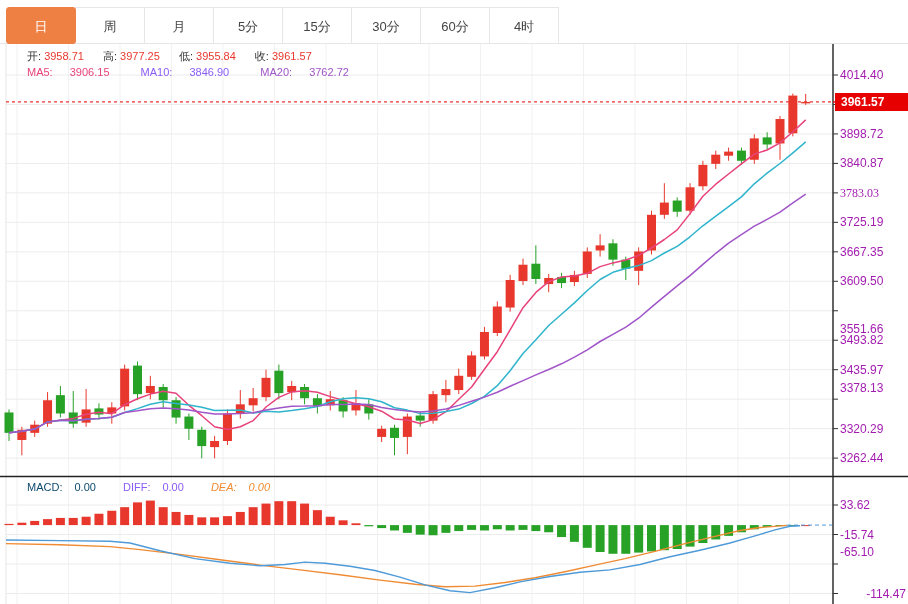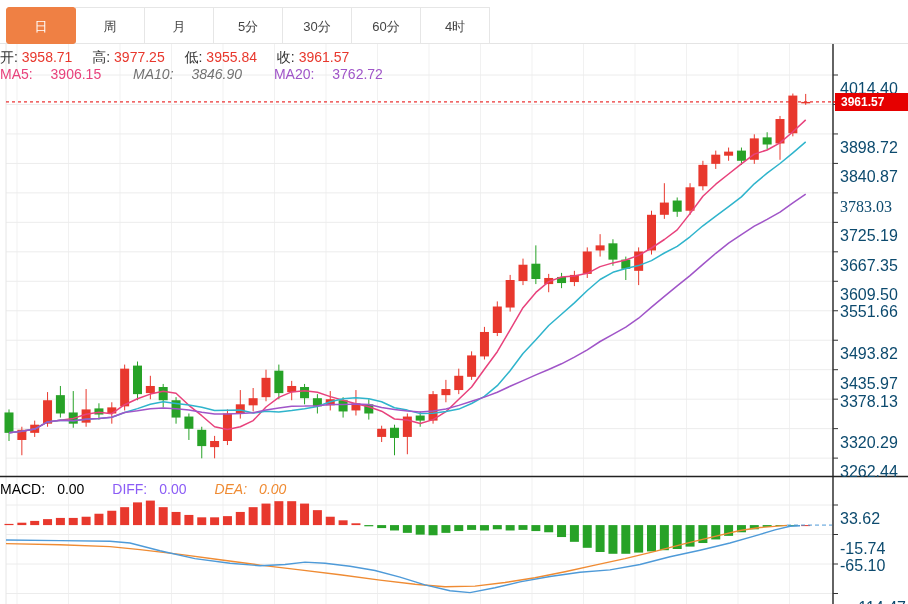--- a/index.html
+++ b/index.html
@@ -5,32 +5,32 @@
   html,body{margin:0;padding:0;background:#fff;overflow:hidden;}
   #app{position:relative;width:908px;height:604px;background:#fff;
        font-family:"Liberation Sans","DejaVu Sans",sans-serif;-webkit-font-smoothing:antialiased;}
   
   #tabbar{position:absolute;left:7px;top:7px;height:37px;display:flex;z-index:5;}
   .tab{width:70px;height:37px;line-height:37px;text-align:center;font-size:13px;color:#444;
        background:#fff;border:1px solid #e6e6e6;margin-left:-1px;box-sizing:border-box;cursor:pointer;}
   .tab.active{background:#ef8044;color:#fff;border-color:#ef8044;border-radius:3px;z-index:2;}
   #tabline{position:absolute;left:0;top:43px;width:908px;height:1px;background:#e4e4e4;}
   
-  .inforow{position:absolute;left:0;font-size:14px;z-index:4;white-space:nowrap;}
+  .inforow{position:absolute;left:27px;font-size:11px;z-index:4;white-space:nowrap;}
   #ohlc-row{top:49px;color:#333;}
   #ohlc-row .v{color:#e8382d;margin-right:16px;}
   #ma-row{top:66px;}
   #ma-row span{margin-right:14px;}
   #macd-header{top:481px;}
   #macd-header span{margin-right:12px;}
-  .c-ma5{color:#e8427c;} .c-ma10{color:#737373;font-style:italic;} .c-ma20{color:#a055c8;}
-  .c-macd{color:#000000;} .c-diff{color:#8b5cf6;} .c-dea{color:#ef8b33;font-style:italic;}
+  .c-ma5{color:#e8427c;} .c-ma10{color:#8b5cf6;} .c-ma20{color:#a055c8;}
+  .c-macd{color:#0c4a6e;} .c-diff{color:#8b5cf6;} .c-dea{color:#ef8b33;font-style:italic;}
   
   .axlbl{position:absolute;left:840px;width:66px;height:14px;line-height:14px;
-         font-size:16px;color:#0c4a6e;z-index:4;margin-top:14px;}
+         font-size:12px;color:#a21caf;z-index:4;}
   #price-badge{position:absolute;left:835px;top:93px;width:73px;height:18px;line-height:18px;
          background:#e60000;color:#fff;font-size:12px;font-weight:700;padding-left:6px;
          box-sizing:border-box;z-index:6;}
   #chart-svg{position:absolute;left:0;top:0;z-index:1;cursor:crosshair;}
 </style>
 </head>
 <body>
 
 <div id="app">
 
@@ -303,20 +303,21 @@
       <line x1="833" y1="564" x2="838" y2="564" stroke="#333" stroke-width="1"></line>
       <line x1="833" y1="593.5" x2="838" y2="593.5" stroke="#333" stroke-width="1"></line>
       <line x1="833" y1="101.91503327858929" x2="838" y2="101.91503327858929" stroke="#e60000" stroke-width="1.4"></line>
     </svg>
 
   <div id="tabbar">
       <div class="tab active">日</div>
       <div class="tab">周</div>
       <div class="tab">月</div>
       <div class="tab">5分</div>
+      <div class="tab">15分</div>
       <div class="tab">30分</div>
       <div class="tab">60分</div>
       <div class="tab">4时</div>
     </div>
   <div id="tabline"></div>
 
   <div id="ohlc-row" class="inforow">
     <span>开:</span>
     <span class="v">3958.71</span>
     <span>高:</span>
@@ -340,21 +341,21 @@
   </div>
 
   <div id="main-axis">
       <div class="axlbl" style="top: 68px;">4014.40</div>
       <div class="axlbl" style="top: 126.94px;">3898.72</div>
       <div class="axlbl" style="top: 156.41px;">3840.87</div>
       <div class="axlbl" style="top: 185.88px; font-family: Liberation Serif, serif;">3783.03</div>
       <div class="axlbl" style="top: 215.35px;">3725.19</div>
       <div class="axlbl" style="top: 244.82px;">3667.35</div>
       <div class="axlbl" style="top: 274.29px;">3609.50</div>
-      <div class="axlbl" style="top: 291px;">3551.66</div>
+      <div class="axlbl" style="top: 322px;">3551.66</div>
       <div class="axlbl" style="top: 333.23px;">3493.82</div>
       <div class="axlbl" style="top: 362.7px;">3435.97</div>
       <div class="axlbl" style="top: 381px;">3378.13</div>
       <div class="axlbl" style="top: 421.64px;">3320.29</div>
       <div class="axlbl" style="top: 451.11px;">3262.44</div>
     </div>
   <div id="macd-axis">
       <div class="axlbl" style="top: 498px;">33.62</div>
       <div class="axlbl" style="top: 527.5px;">-15.74</div>
       <div class="axlbl" style="top: 545px;">-65.10</div>

